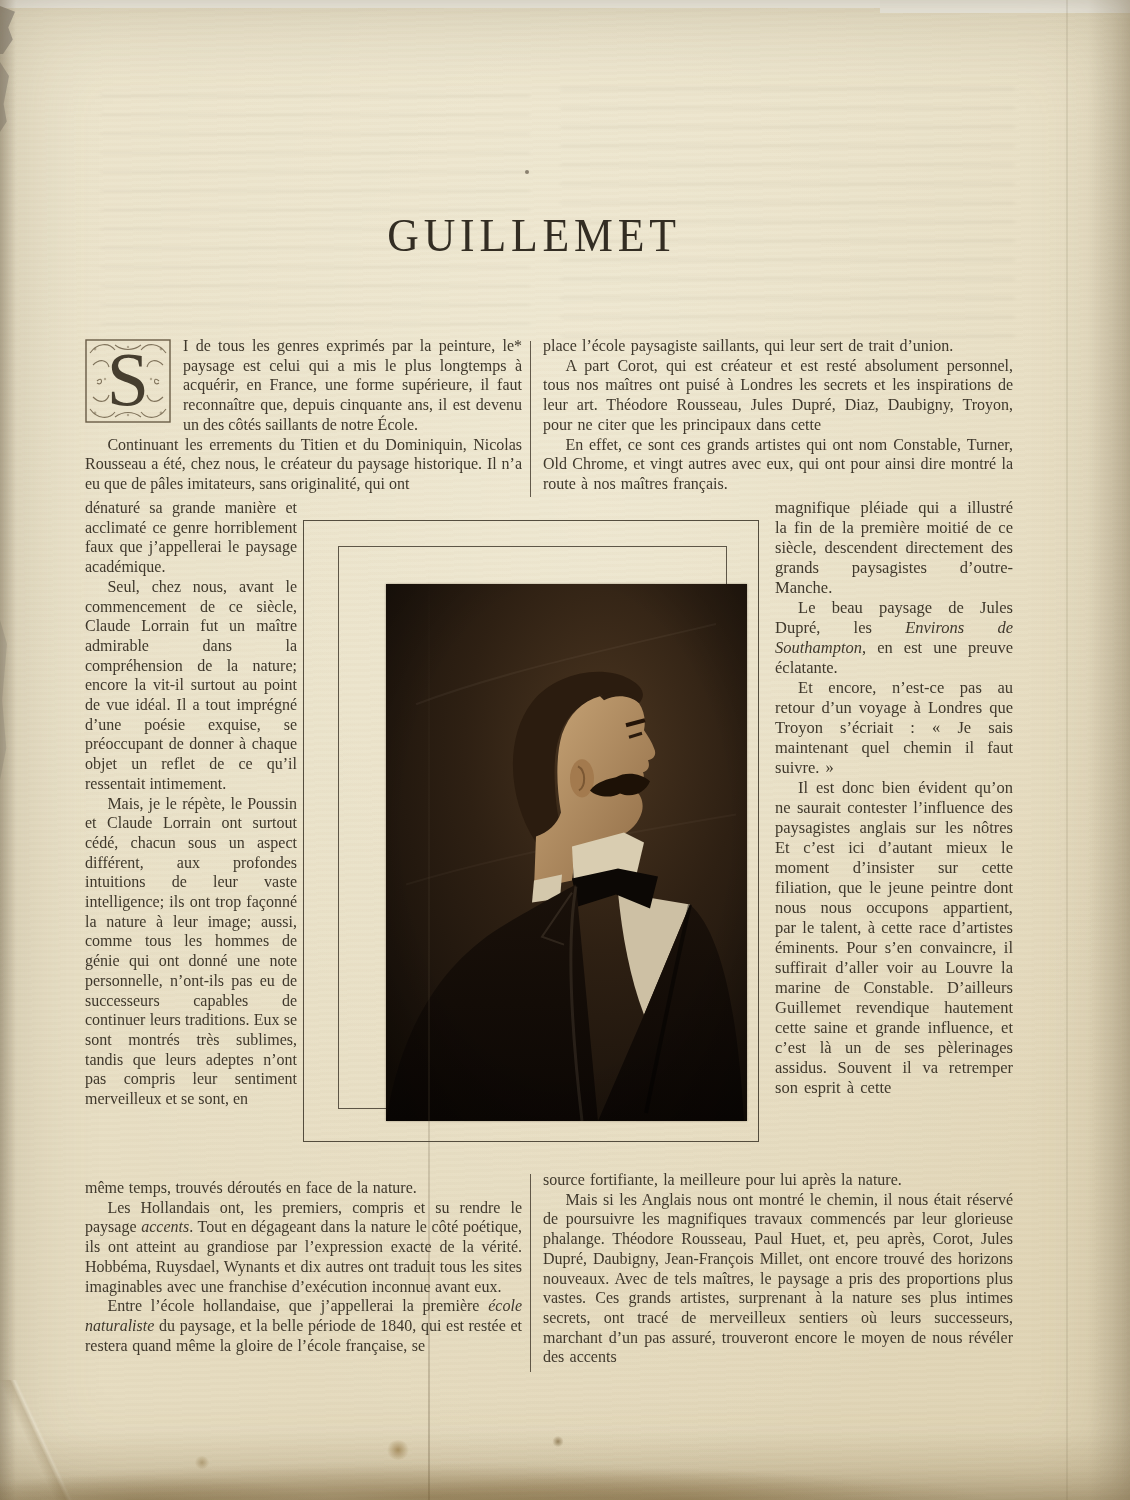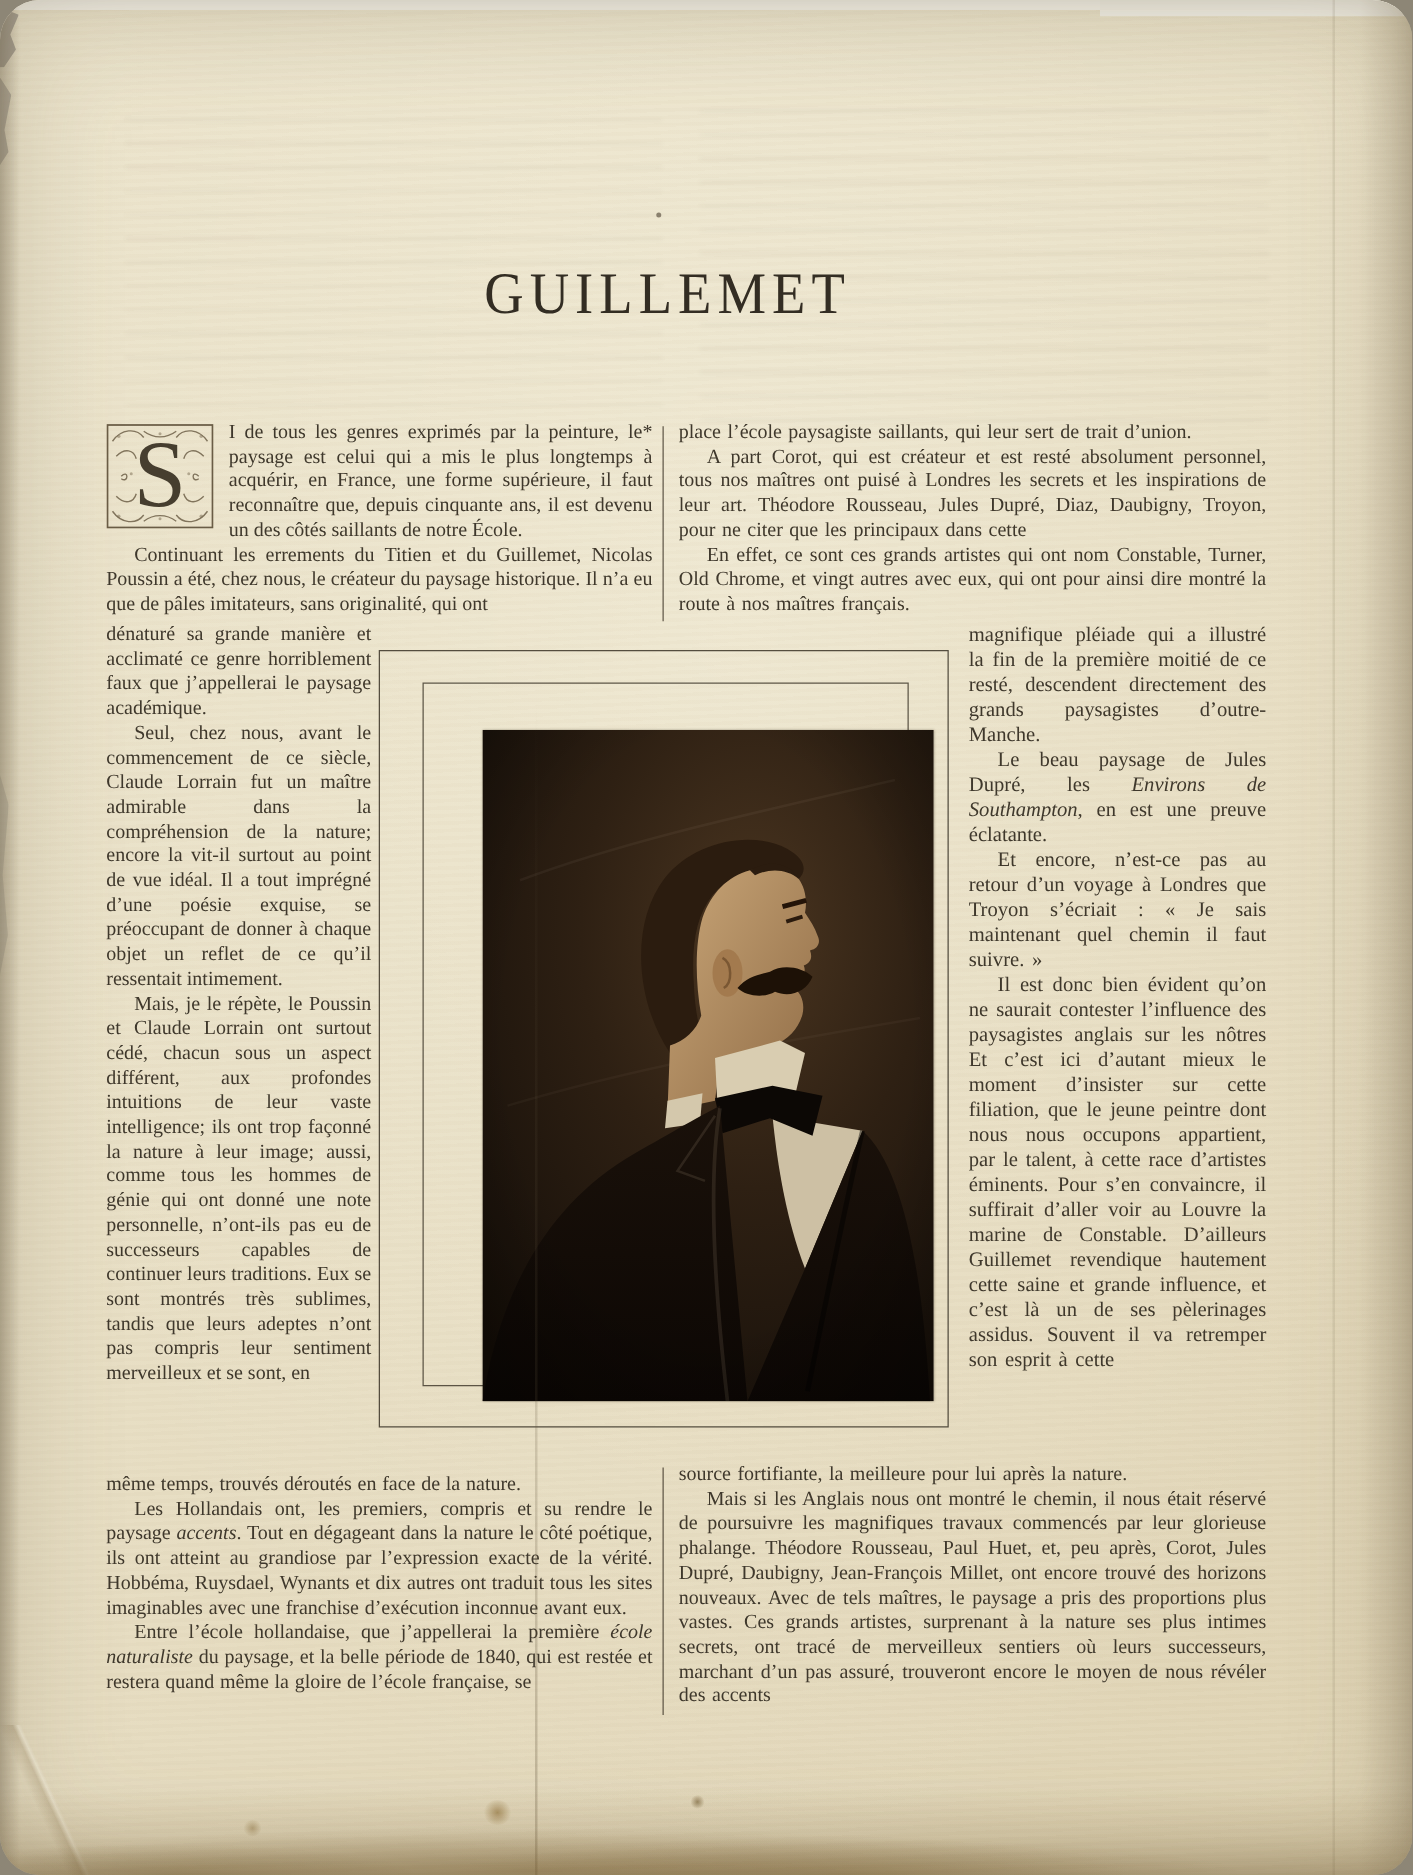--- a/index.html
+++ b/index.html
@@ -1,20 +1,20 @@
 <!DOCTYPE html>
 <html lang="fr"><head>
 <meta charset="utf-8">
 <style>
   html,body{margin:0;padding:0;background:#8d8676;}
   .page{position:relative;width:1130px;height:1500px;overflow:hidden;
         font-family:"Liberation Serif","DejaVu Serif",serif;color:#3f382c;
         background:
           radial-gradient(ellipse at 52% 32%, rgba(255,252,238,.30), transparent 72%),
-          linear-gradient(135deg,#ece4cc 0%,#e8dfc5 40%,#e3d8bb 75%,#ded2b2 100%); border-radius: 32px;}
+          linear-gradient(135deg,#ece4cc 0%,#e8dfc5 40%,#e3d8bb 75%,#ded2b2 100%);}
   .paper-lines{position:absolute;inset:0;pointer-events:none;opacity:.45;
         background:repeating-linear-gradient(178deg, rgba(255,255,250,.05) 0 3px, rgba(150,135,105,.05) 3px 6px);}
   .vignette{position:absolute;inset:0;pointer-events:none;
         box-shadow:inset 0 0 95px rgba(110,95,65,.30), inset 0 0 18px rgba(110,95,65,.16);}
 
   
   .title{position:absolute;left:0;top:208px;width:1068px;margin:0;text-align:center;
         font-size:47px;font-weight:400;letter-spacing:.11em;color:#332d23;
         transform:scaleX(.93);transform-origin:534px 0;}
 
@@ -112,37 +112,37 @@
               <circle cx="76" cy="74" r="1.4"></circle>
           <circle cx="20" cy="40" r="1.2"></circle>
               <circle cx="66" cy="40" r="1.2"></circle>
           <circle cx="43" cy="8" r="1.2"></circle>
               <circle cx="43" cy="76" r="1.2"></circle>
         </g>
         <text x="43" y="66" text-anchor="middle" font-family="Liberation Serif, DejaVu Serif, serif" font-size="76" fill="#463e2f">S</text>
       </svg>
         </span><span>I de tous les genres exprimés par la peinture, le* paysage est celui qui a mis le plus longtemps à acquérir, en France, une forme supérieure, il faut reconnaître que, depuis cinquante ans, il est devenu un des côtés saillants de notre École.</span>
     </p>
-    <p class="p-indent">Continuant les errements du Titien et du Guillemet, Nicolas Poussin a été, chez nous, le créateur du paysage historique. Il n’a eu que de pâles imitateurs, sans originalité, qui ont</p>
+    <p class="p-indent">Continuant les errements du Titien et du Dominiquin, Nicolas Rousseau a été, chez nous, le créateur du paysage historique. Il n’a eu que de pâles imitateurs, sans originalité, qui ont</p>
   </section>
 
   <section class="seg seg-right-top">
     <p class="p-cont">place l’école paysagiste saillants, qui leur sert de trait d’union.</p>
     <p class="p-indent">A part Corot, qui est créateur et est resté absolument personnel, tous nos maîtres ont puisé à Londres les secrets et les inspirations de leur art. Théodore Rousseau, Jules Dupré, Diaz, Daubigny, Troyon, pour ne citer que les principaux dans cette</p>
     <p class="p-indent">En effet, ce sont ces grands artistes qui ont nom Constable, Turner, Old Chrome, et vingt autres avec eux, qui ont pour ainsi dire montré la route à nos maîtres français.</p>
   </section>
 
   <section class="seg seg-left-mid">
     <p class="p-cont">dénaturé sa grande manière et acclimaté ce genre horriblement faux que j’appellerai le paysage académique.</p>
     <p class="p-indent">Seul, chez nous, avant le commencement de ce siècle, Claude Lorrain fut un maître admirable dans la compréhension de la nature; encore la vit-il surtout au point de vue idéal. Il a tout imprégné d’une poésie exquise, se préoccupant de donner à chaque objet un reflet de ce qu’il ressentait intimement.</p>
     <p class="p-indent">Mais, je le répète, le Poussin et Claude Lorrain ont surtout cédé, chacun sous un aspect différent, aux profondes intuitions de leur vaste intelligence; ils ont trop façonné la nature à leur image; aussi, comme tous les hommes de génie qui ont donné une note personnelle, n’ont-ils pas eu de successeurs capables de continuer leurs traditions. Eux se sont montrés très sublimes, tandis que leurs adeptes n’ont pas compris leur sentiment merveilleux et se sont, en</p>
   </section>
 
   <section class="seg seg-right-mid">
-    <p class="p-cont">magnifique pléiade qui a illustré la fin de la première moitié de ce resté, descendent directement des grands paysagistes d’outre-Manche.</p>
+    <p class="p-cont">magnifique pléiade qui a illustré la fin de la première moitié de ce siècle, descendent directement des grands paysagistes d’outre-Manche.</p>
     <p class="p-indent">Le beau paysage de Jules Dupré, les <em>Environs de Southampton</em>, en est une preuve éclatante.</p>
     <p class="p-indent">Et encore, n’est-ce pas au retour d’un voyage à Londres que Troyon s’écriait : « Je sais maintenant quel chemin il faut suivre. »</p>
     <p class="p-indent">Il est donc bien évident qu’on ne saurait contester l’influence des paysagistes anglais sur les nôtres Et c’est ici d’autant mieux le moment d’insister sur cette filiation, que le jeune peintre dont nous nous occupons appartient, par le talent, à cette race d’artistes éminents. Pour s’en convaincre, il suffirait d’aller voir au Louvre la marine de Constable. D’ailleurs Guillemet revendique hautement cette saine et grande influence, et c’est là un de ses pèlerinages assidus. Souvent il va retremper son esprit à cette</p>
   </section>
 
   <section class="seg seg-left-bottom">
     <p class="p-cont">même temps, trouvés déroutés en face de la nature.</p>
     <p class="p-indent">Les Hollandais ont, les premiers, compris et su rendre le paysage <em>accents</em>. Tout en dégageant dans la nature le côté poétique, ils ont atteint au grandiose par l’expression exacte de la vérité. Hobbéma, Ruysdael, Wynants et dix autres ont traduit tous les sites imaginables avec une franchise d’exécution inconnue avant eux.</p>
     <p class="p-indent">Entre l’école hollandaise, que j’appellerai la première <em>école naturaliste</em> du paysage, et la belle période de 1840, qui est restée et restera quand même la gloire de l’école française, se</p>
   </section>

